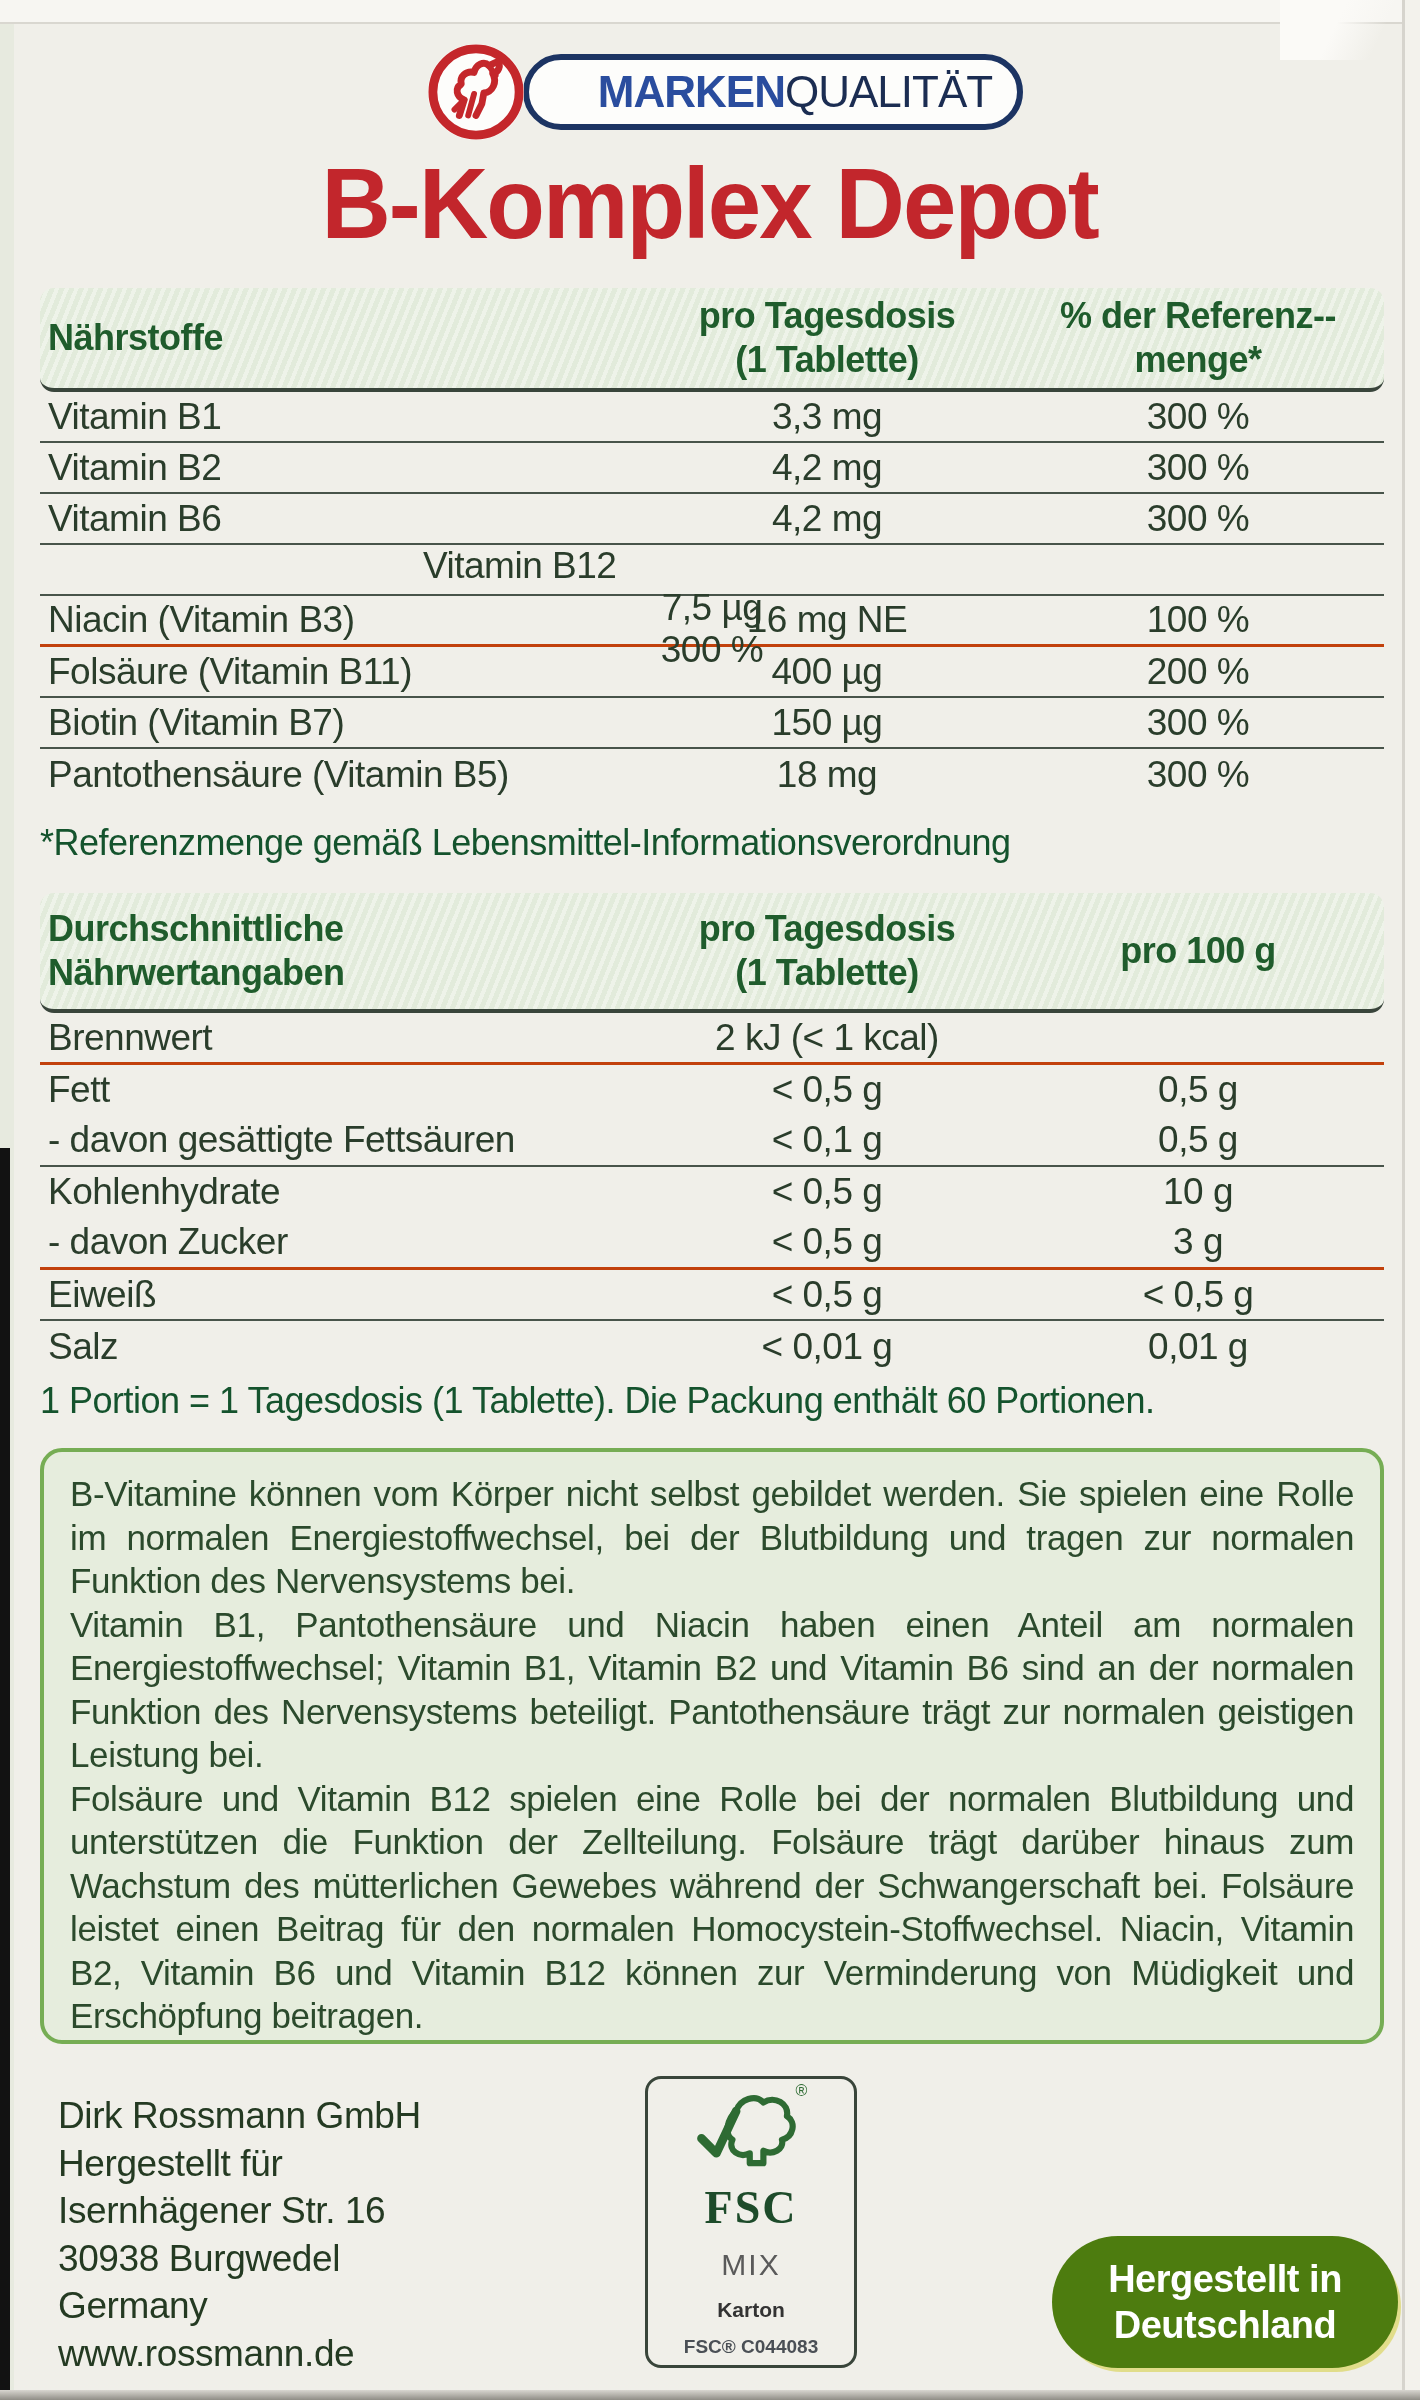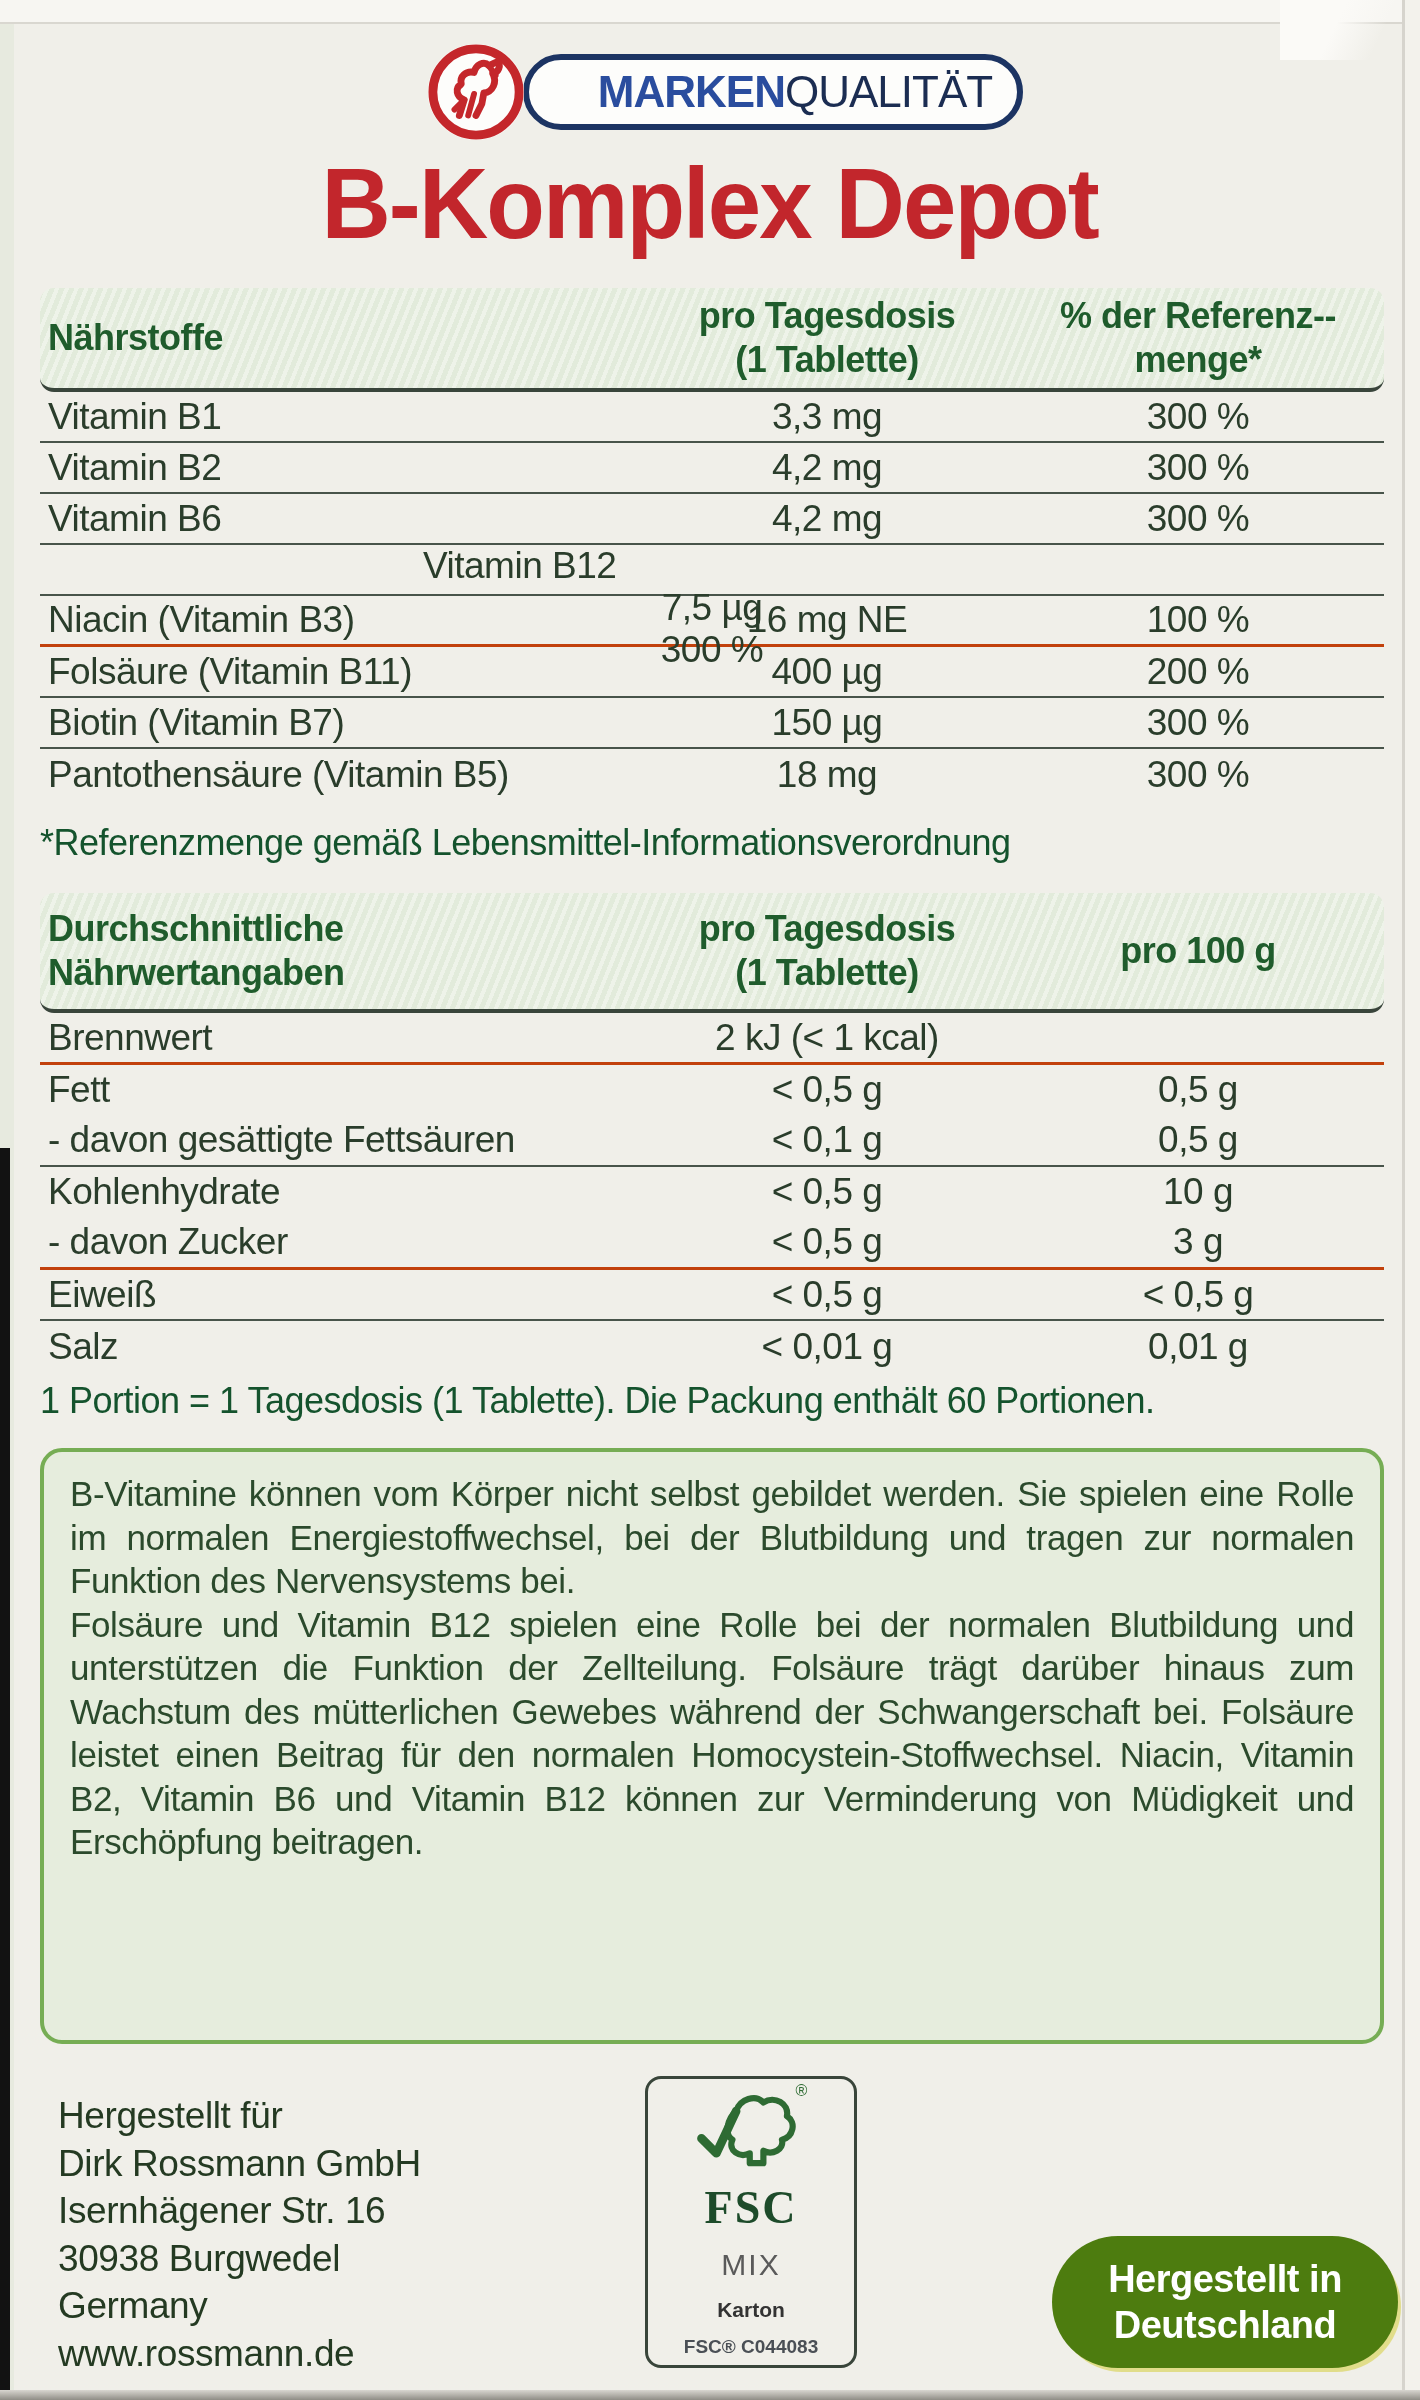--- a/index.html
+++ b/index.html
@@ -209,26 +209,27 @@
       <span class="c1">Salz</span>
       <span class="c2">&lt; 0,01 g</span>
       <span class="c3">0,01 g</span>
     </div>
 </div>
 
 <div class="note" style="top:1380px;">1 Portion = 1 Tagesdosis (1 Tablette). Die Packung enthält 60 Portionen.</div>
 
 <div class="infobox">
   <p>B-Vitamine können vom Körper nicht selbst gebildet werden. Sie spielen eine Rolle im normalen Energiestoffwechsel, bei der Blutbildung und tragen zur normalen Funktion des Nervensystems bei.</p>
+  <p>Vitamin B1, Pantothensäure und Niacin haben einen Anteil am normalen Energiestoffwechsel; Vitamin B1, Vitamin B2 und Vitamin B6 sind an der normalen Funktion des Nervensystems beteiligt. Pantothensäure trägt zur normalen geistigen Leistung bei.</p>
   <p>Folsäure und Vitamin B12 spielen eine Rolle bei der normalen Blutbildung und unterstützen die Funktion der Zellteilung. Folsäure trägt darüber hinaus zum Wachstum des mütterlichen Gewebes während der Schwangerschaft bei. Folsäure leistet einen Beitrag für den normalen Homocystein-Stoffwechsel. Niacin, Vitamin B2, Vitamin B6 und Vitamin B12 können zur Verminderung von Müdigkeit und Erschöpfung beitragen.</p>
 </div>
 
 <div class="address">
+  <div>Dirk Rossmann GmbH</div>
   <div>Hergestellt für</div>
-  <div>Dirk Rossmann GmbH</div>
   <div>Isernhägener Str. 16</div>
   <div>30938 Burgwedel</div>
   <div>Germany</div>
   <div>www.rossmann.de</div>
 </div>
 
 <div class="fsc-box">
   <svg width="120" height="104" viewBox="0 0 96 84">
     <path d="M8 48 L20 60 L36 26" fill="none" stroke="#2e6b33" stroke-width="7" stroke-linecap="round" stroke-linejoin="round"></path>
     <path d="M36 26 C39 16 52 12 58 19 C67 13 79 20 77 30 C85 35 82 47 73 49 C75 57 65 62 58 58 L58 68 L47 68 L47 60 C39 64 29 58 33 49 C26 45 29 32 36 26 Z" fill="none" stroke="#2e6b33" stroke-width="5" stroke-linejoin="round"></path>

